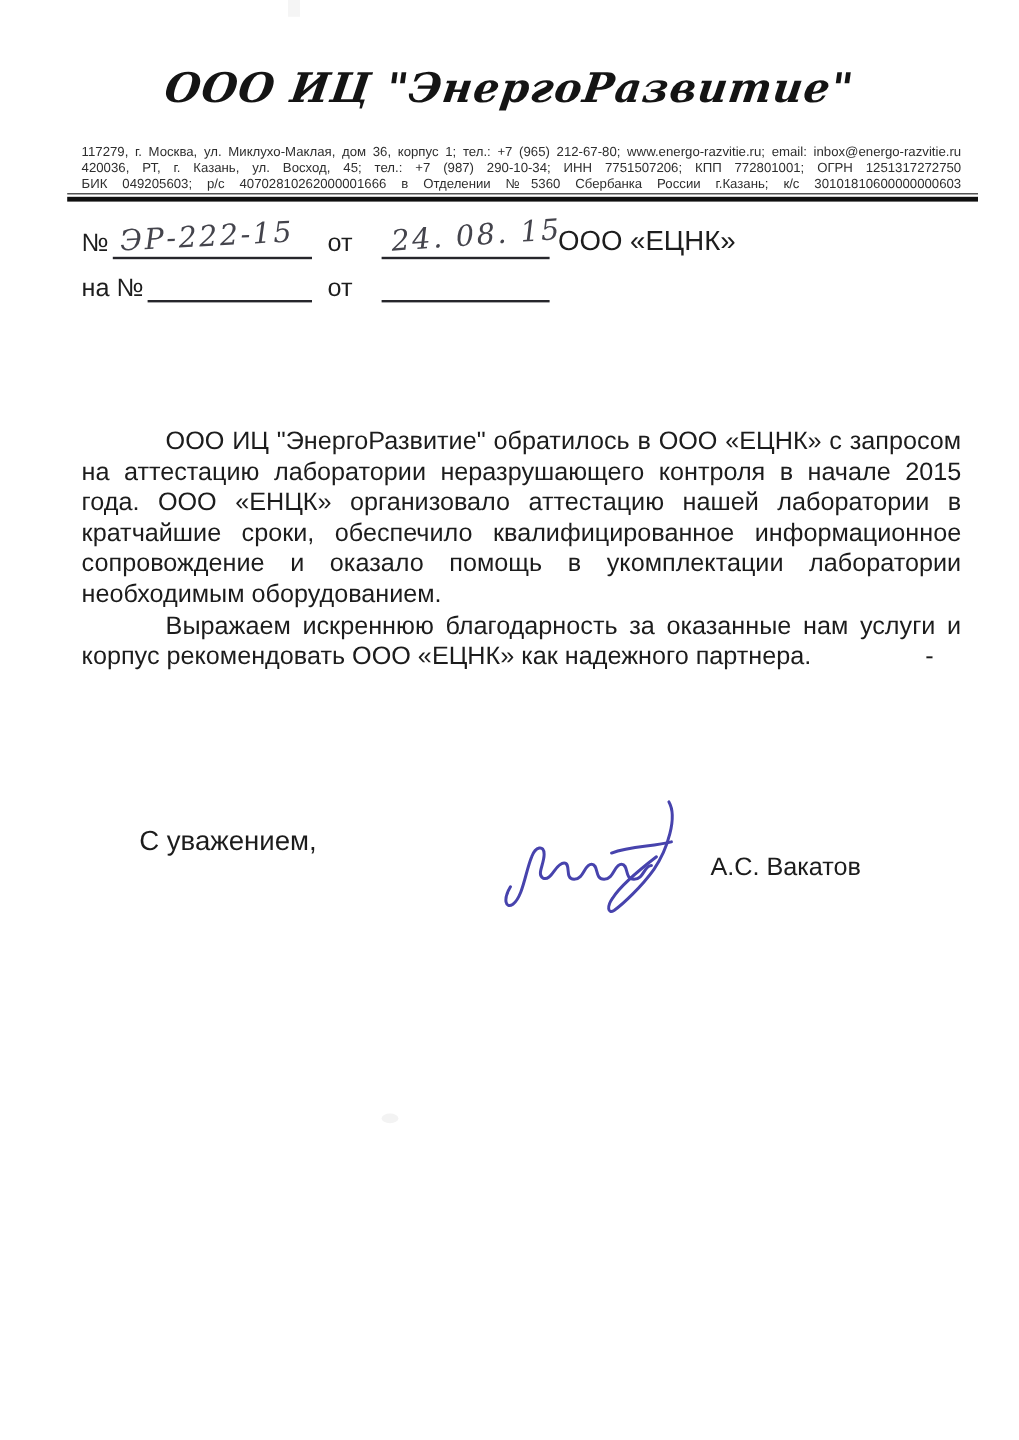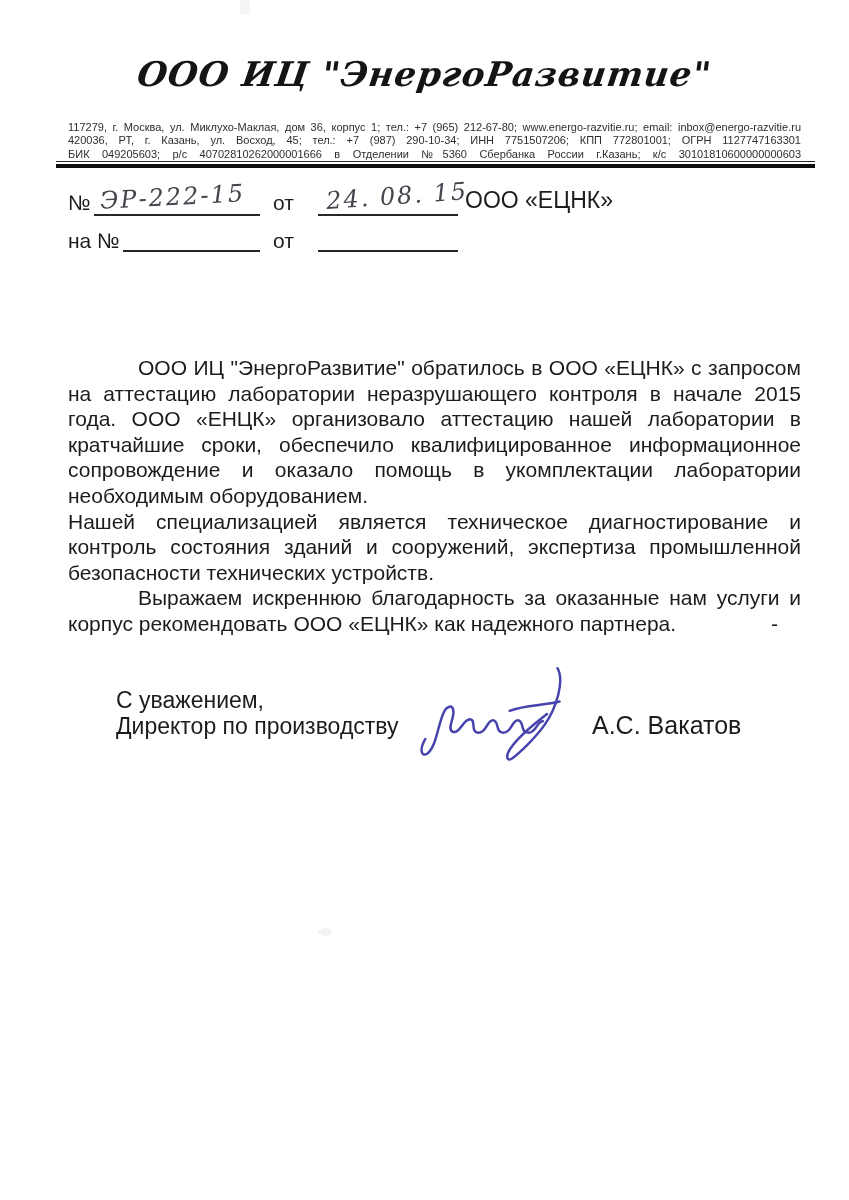--- a/index.html
+++ b/index.html
@@ -118,21 +118,21 @@
     position: absolute;
     top: 662px;
     left: 410px;
     width: 168px;
     height: 104px;
   }
   .sig-name {
     position: absolute;
     top: 711px;
     left: 592px;
-    font-size: 25px;
+    font-size: 21px;
     color: #1c1c1c;
   }
 
   
   .artifact-1 {
     position: absolute;
     top: 0;
     left: 240px;
     width: 10px;
     height: 14px;
@@ -153,21 +153,21 @@
 
 <div class="page">
 
   <div class="artifact-1"></div>
   <div class="artifact-2"></div>
 
   <div class="logo">ООО ИЦ "ЭнергоРазвитие"</div>
 
   <div class="address-block">
     <div class="address-line">117279, г. Москва, ул. Миклухо-Маклая, дом 36, корпус 1; тел.: +7 (965) 212-67-80; www.energo-razvitie.ru; email: inbox@energo-razvitie.ru</div>
-    <div class="address-line">420036, РТ, г. Казань, ул. Восход, 45; тел.: +7 (987) 290-10-34; ИНН 7751507206; КПП 772801001; ОГРН 1127747163301</div>
+    <div class="address-line">420036, РТ, г. Казань, ул. Восход, 45; тел.: +7 (987) 290-10-34; ИНН 7751507206; КПП 772801001; ОГРН 1251317272750</div>
     <div class="address-line">БИК 049205603; р/с 40702810262000001666 в Отделении №5360 Сбербанка России г.Казань; к/с 30101810600000000603</div>
   </div>
 
   <div class="rule-thin"></div>
   <div class="rule-thick"></div>
 
   <span class="ref-label" style="top:191px; left:68px;">№</span>
   <span class="u-line" style="top:190px; left:94px; width:166px; height:24px;"></span>
   <span class="handwritten" style="top:183px; left:100px; transform:rotate(-3deg);">ЭР-222-15</span>
   <span class="ref-label" style="top:191px; left:273px;">от</span>
@@ -176,27 +176,25 @@
 
   <span class="recipient">ООО «ЕЦНК»</span>
 
   <span class="ref-label" style="top:229px; left:68px;text-align:right;">на №</span>
   <span class="u-line" style="top:226px; left:123px; width:137px; height:24px;"></span>
   <span class="ref-label" style="top:229px; left:273px;">от</span>
   <span class="u-line" style="top:226px; left:318px; width:140px; height:24px;"></span>
 
   <div class="letter-body">
     <p class="indented">ООО ИЦ "ЭнергоРазвитие" обратилось в ООО «ЕЦНК» с запросом на аттестацию лаборатории неразрушающего контроля в начале 2015 года. ООО «ЕНЦК» организовало аттестацию нашей лаборатории в кратчайшие сроки, обеспечило квалифицированное информационное сопровождение и оказало помощь в укомплектации лаборатории необходимым оборудованием.</p>
-    <p>Нашей специализацией является техническое диагностирование и контроль состояния зданий и сооружений, экспертиза промышленной безопасности технических устройств.</p>
     <p class="indented"><span>Выражаем искреннюю благодарность за оказанные нам услуги и корпус рекомендовать ООО «ЕЦНК» как надежного партнера.</span><span class="dash-tail">-</span></p>
   </div>
 
   <div class="closing-block">
     <div>С уважением,</div>
-    <div>Директор по производству</div>
   </div>
 
   <svg class="sig-svg" viewBox="0 0 160 100">
     <path class="sig-path" d="M14,74 C8,84 10,92 16,88 C24,82 26,62 31,50 C34,42 41,40 41,48 C41,56 35,64 40,67 C47,70 50,55 57,55 C63,55 57,68 65,68 C73,68 73,56 79,56 C85,56 81,68 89,68 C97,68 97,56 103,56 C109,56 105,68 113,68 C121,68 121,57 127,57" fill="none" stroke-width="2.4" stroke-linecap="round" stroke="#4743ad"></path>
     <path class="sig-path" d="M95,47 C110,41 128,42 143,38" fill="none" stroke-width="2.4" stroke-linecap="round" stroke="#4743ad"></path>
     <path class="sig-path" d="M141,6 C148,18 140,44 129,60 C119,74 104,88 97,93 C92,96 91,90 96,83 C103,72 118,60 131,50" fill="none" stroke-width="2.4" stroke-linecap="round" stroke="#4743ad"></path>
   </svg>
 
   <span class="sig-name">А.С. Вакатов</span>
 

